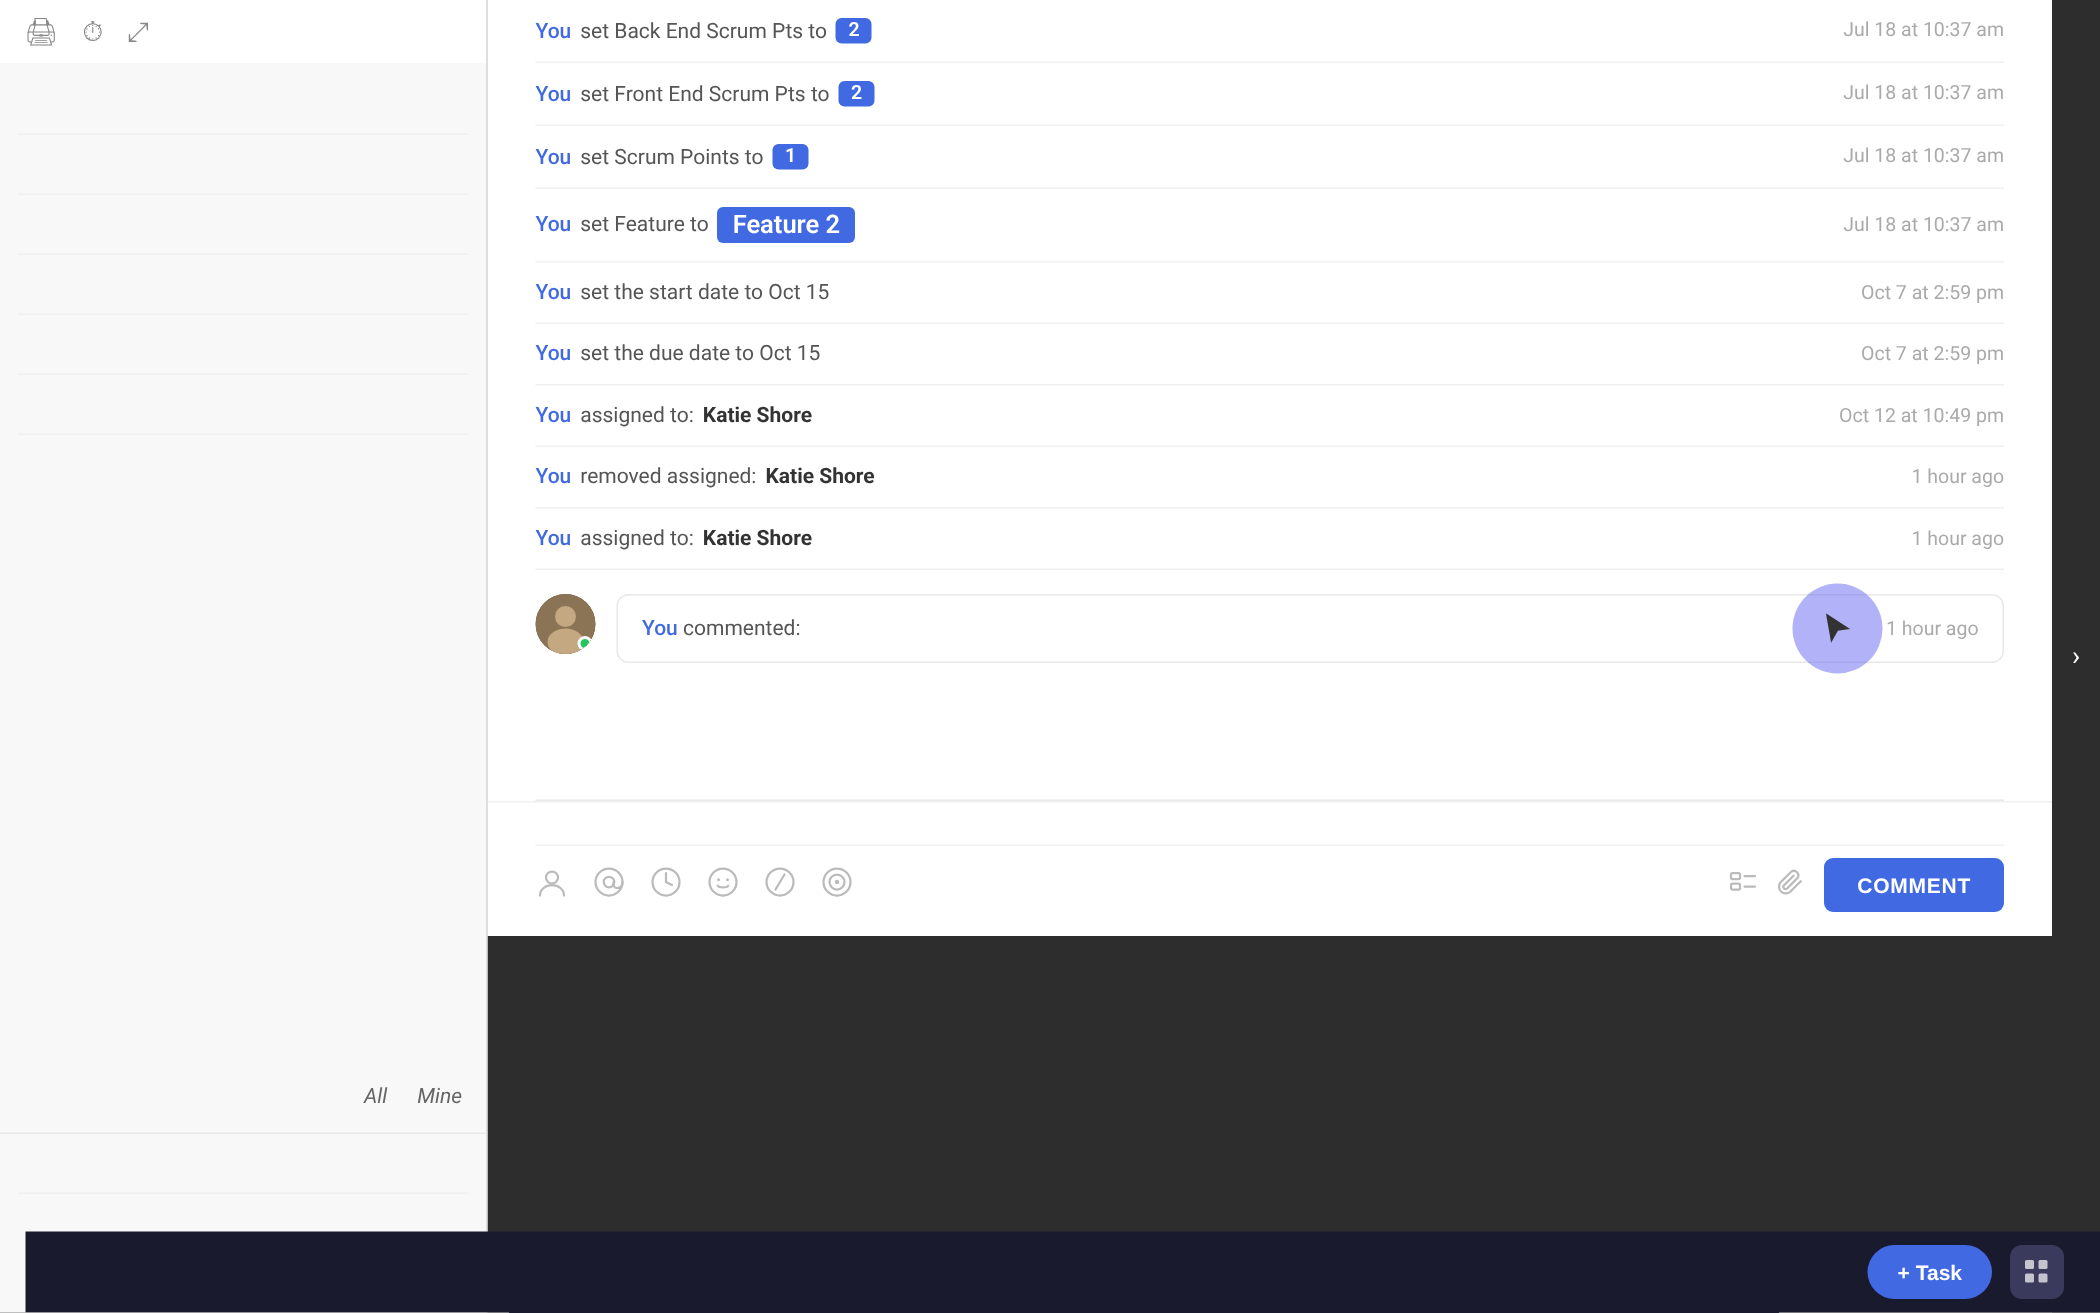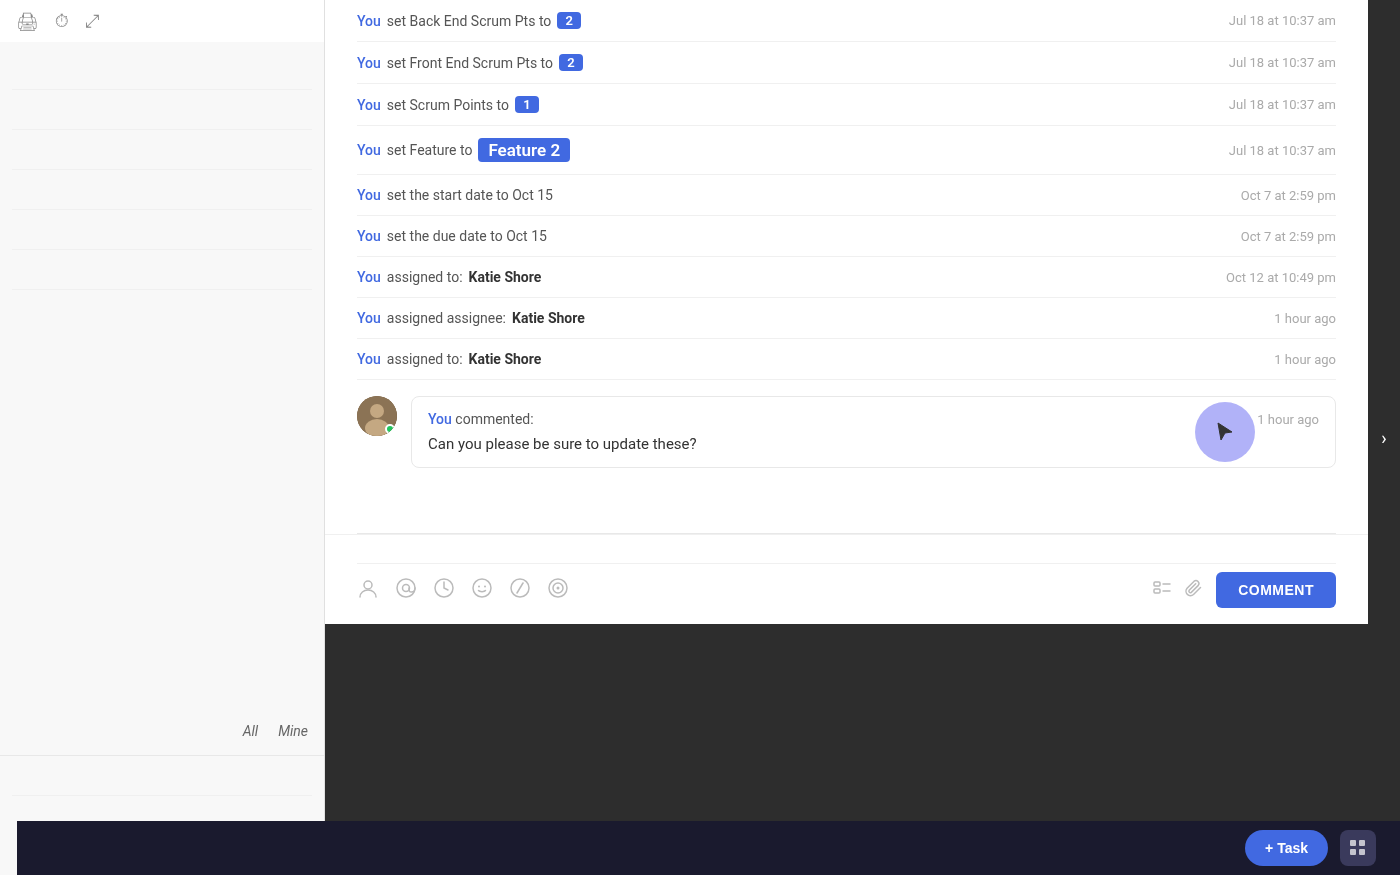--- a/index.html
+++ b/index.html
@@ -464,21 +464,21 @@
           <span class="you-label">You</span>
           <span>assigned to:</span>
           <span class="bold-name">Katie Shore</span>
         </div>
         <span class="activity-time">Oct 12 at 10:49 pm</span>
       </div>
 
       <div class="activity-item">
         <div class="activity-text">
           <span class="you-label">You</span>
-          <span>assigned assignee:</span>
+          <span>removed assigned:</span>
           <span class="bold-name">Katie Shore</span>
         </div>
         <span class="activity-time">1 hour ago</span>
       </div>
 
       <div class="activity-item">
         <div class="activity-text">
           <span class="you-label">You</span>
           <span>assigned to:</span>
           <span class="bold-name">Katie Shore</span>
@@ -500,21 +500,20 @@
 
         <div class="comment-card" style="flex:1; position:relative;">
           <div class="comment-header">
             <div class="comment-header-left">
               <span class="you-label">You</span>
               <span> </span>
               <span>commented:</span>
             </div>
             <span class="comment-header-time">1 hour ago</span>
           </div>
-          <div class="comment-body">Can you please be sure to update these?</div>
 
           <div class="hover-circle">
             <svg width="24" height="24" viewBox="0 0 24 24" fill="none">
               <path d="M5 3l14 9-7 1-4 7z" fill="#333" stroke="#333" stroke-width="1"></path>
             </svg>
           </div>
         </div>
       </div>
 
     </div>

